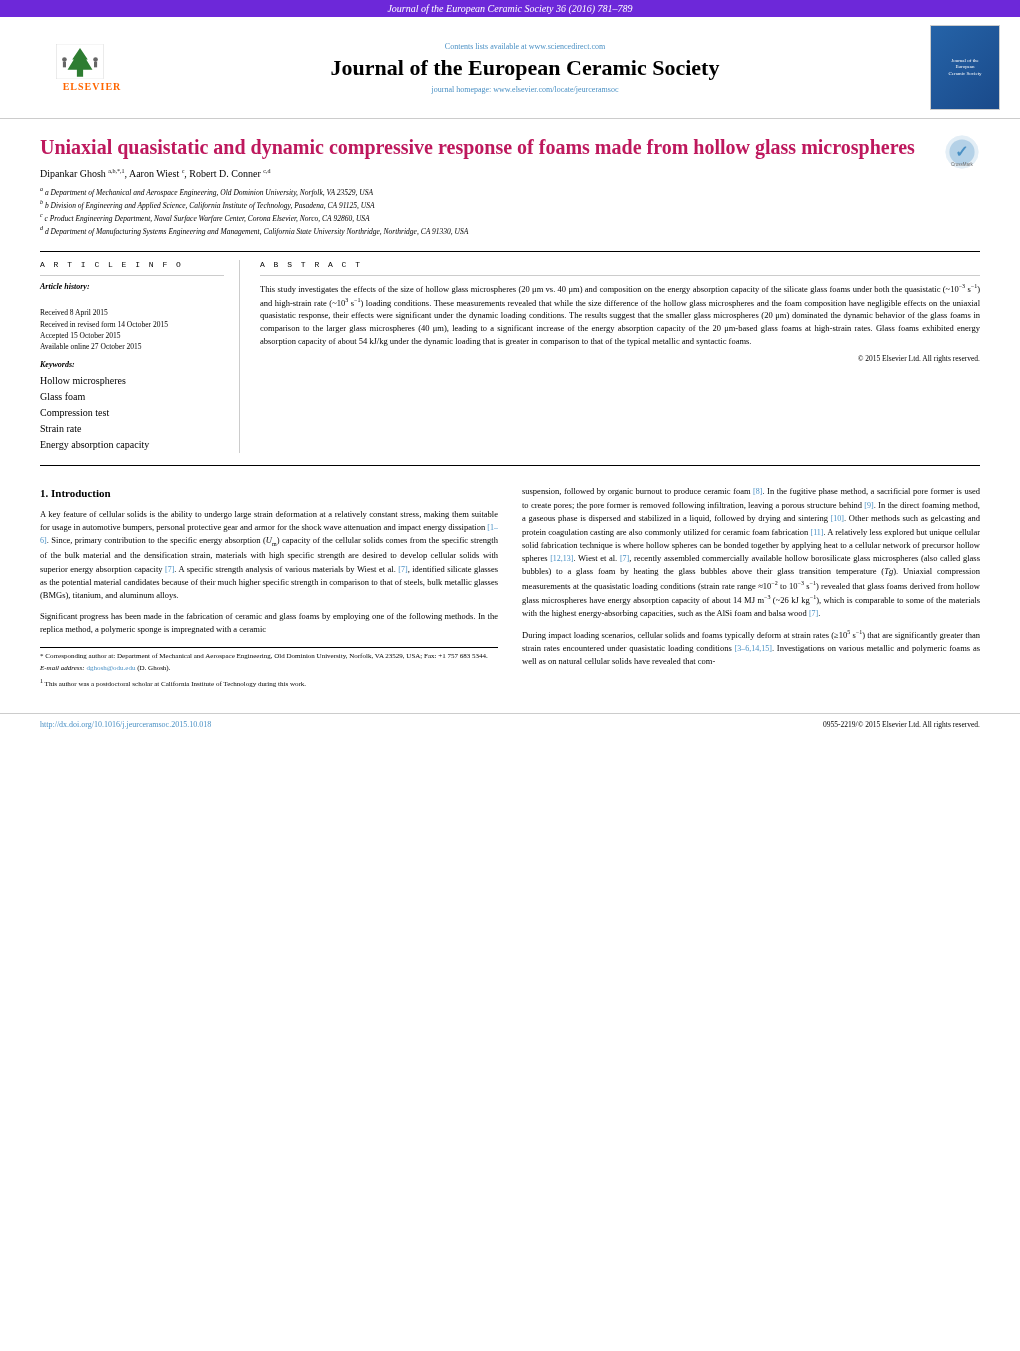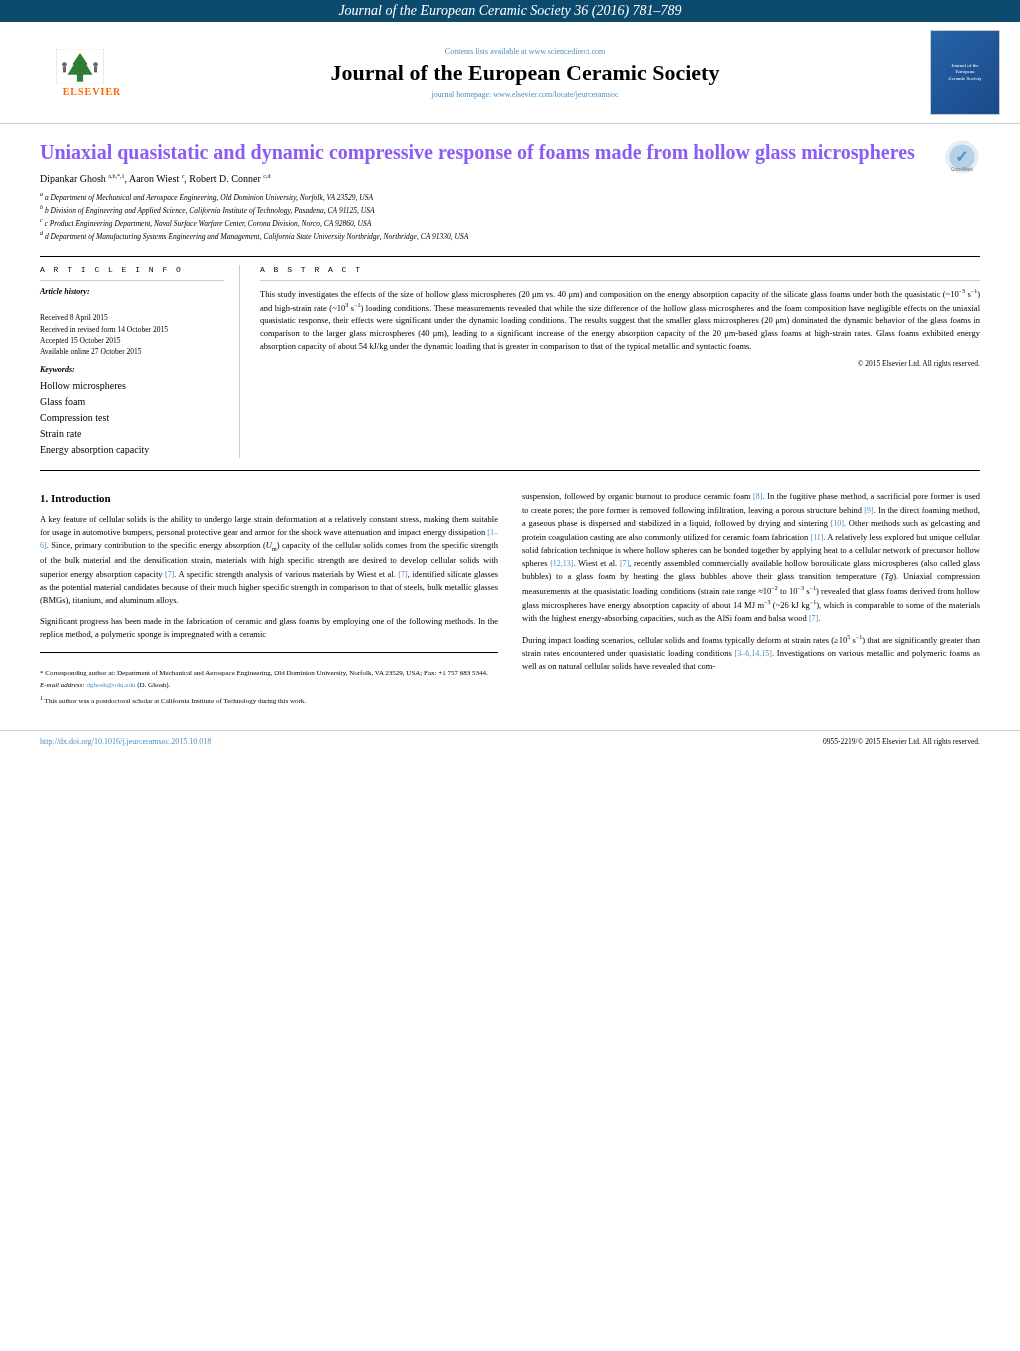--- a/index.html
+++ b/index.html
@@ -7,24 +7,24 @@
       background: #fff;
       font-family: 'Times New Roman', Times, serif;
       font-size: 9.5px;
       color: #000;
       width: 1020px;
       min-height: 1351px;
     }
 
     
     .top-bar {
-      background: #0c4a6e;
+      background: #6d28d9;
       color: #fff;
       text-align: center;
-      font-size: 14px;
+      font-size: 10px;
       padding: 3px 0;
       font-style: italic;
     }
 
     
     .header {
       display: flex;
       align-items: center;
       padding: 8px 20px;
       border-bottom: 1px solid #ccc;
@@ -105,21 +105,21 @@
       display: flex;
       gap: 10px;
       margin-bottom: 10px;
     }
     .article-title-block {
       flex: 1;
     }
     .article-title {
       font-size: 20px;
       font-weight: bold;
-      color: #8b5cf6;
+      color: #be185d;
       line-height: 1.3;
       margin-bottom: 8px;
     }
     .article-authors {
       font-size: 10px;
       color: #000;
       margin-bottom: 6px;
     }
     .affiliations {
       font-size: 7.5px;
@@ -246,21 +246,21 @@
 
     .cite {
       color: #4a90c4;
       font-size: 8px;
     }
 
     
     .footnotes {
       border-top: 1px solid #000;
       margin-top: 10px;
-      padding-top: 16px;
+      padding-top: 4px;
       font-size: 7px;
       line-height: 1.4;
       color: #000;
     }
     .footnote-item {
       margin-bottom: 3px;
     }
     .footnote-link {
       color: #4a90c4;
     }
@@ -334,21 +334,21 @@
 
   <div class="article-header">
     <div class="article-title-block">
       <div class="article-title">Uniaxial quasistatic and dynamic compressive response of foams made from hollow glass microspheres</div>
       <div class="article-authors">
         Dipankar Ghosh <sup>a,b,*,1</sup>, Aaron Wiest <sup>c</sup>, Robert D. Conner <sup>c,d</sup>
       </div>
       <div class="affiliations">
         <div><sup>a</sup> <span>a Department of Mechanical and Aerospace Engineering, Old Dominion University, Norfolk, VA 23529, USA</span></div>
         <div><sup>b</sup> <span>b Division of Engineering and Applied Science, California Institute of Technology, Pasadena, CA 91125, USA</span></div>
-        <div><sup>c</sup> <span>c Product Engineering Department, Naval Surface Warfare Center, Corona Division, Norco, CA 92860, USA</span></div>
+        <div><sup>c</sup> <span>c Product Engineering Department, Naval Surface Warfare Center, Corona Elsevier, Norco, CA 92860, USA</span></div>
         <div><sup>d</sup> <span>d Department of Manufacturing Systems Engineering and Management, California State University Northridge, Northridge, CA 91330, USA</span></div>
       </div>
     </div>
     <div class="crossmark">
       <svg class="crossmark-icon" viewBox="0 0 40 40" xmlns="http://www.w3.org/2000/svg">
         <circle cx="20" cy="20" r="18" fill="#4a90c4" opacity="0.15" stroke="#4a90c4" stroke-width="1"></circle>
         <circle cx="20" cy="20" r="14" fill="#4a90c4" opacity="0.3"></circle>
         <text x="20" y="26" font-size="18" font-weight="bold" fill="#4a90c4" text-anchor="middle" font-family="Arial">✓</text>
         <text x="20" y="36" font-size="5" fill="#666" text-anchor="middle" font-family="Arial">CrossMark</text>
       </svg>

